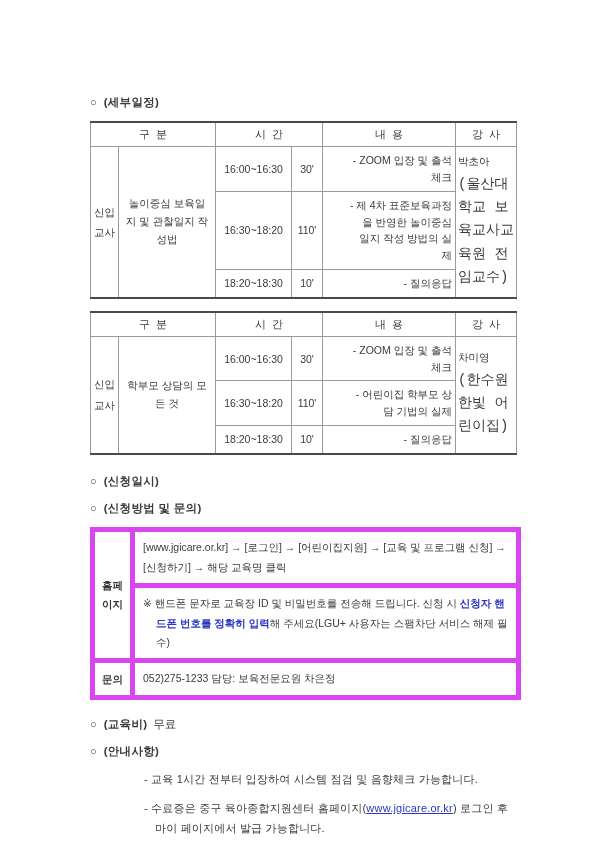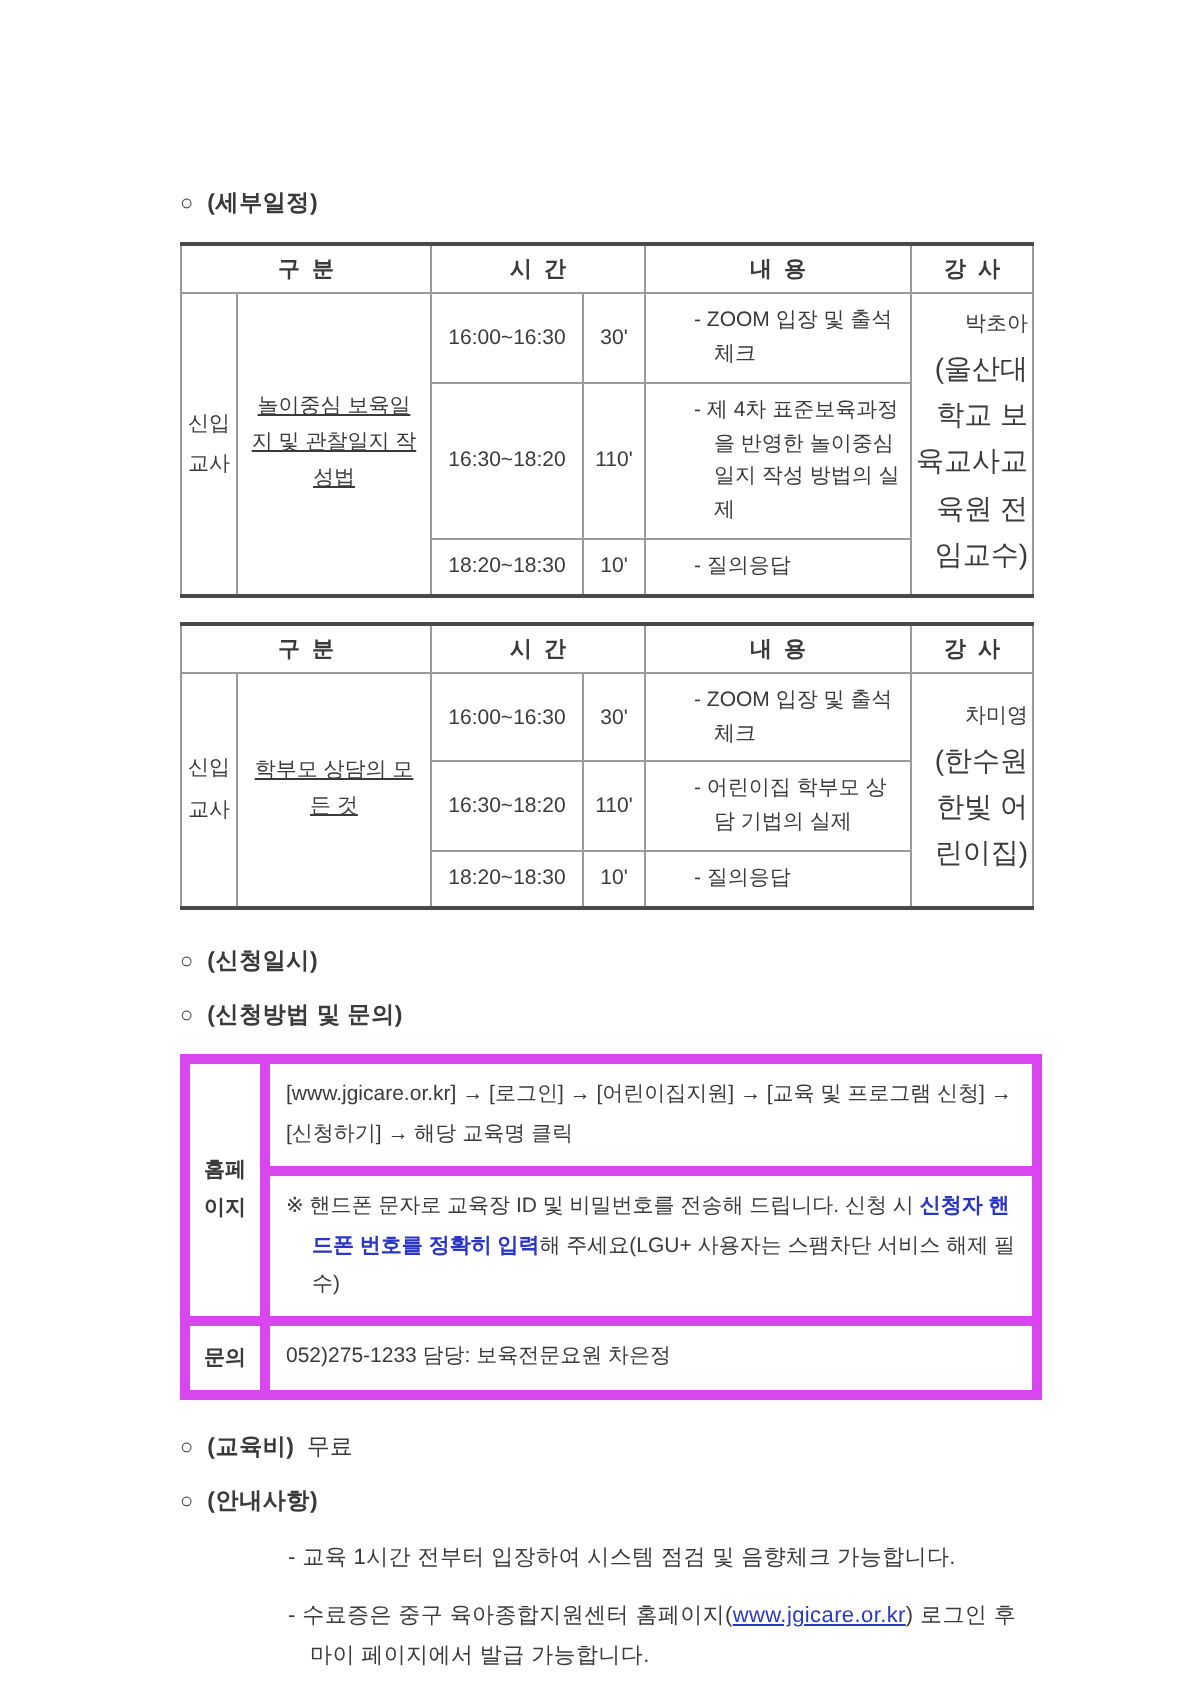--- a/index.html
+++ b/index.html
@@ -41,46 +41,45 @@
     border-top: 2px solid #4a4a4a;
     border-bottom: 2px solid #4a4a4a;
     margin-bottom: 12px;
     font-size: 10.5px;
   }
   table.sched th, table.sched td {
     border: 1px solid #9a9a9a;
     vertical-align: middle;
   }
   table.sched th {
-    font-weight: bold;
+    font-weight: normal;
     font-size: 11px;
     padding: 4px 2px;
     text-align: center;
   }
   td.c-group {
     text-align: center;
     word-break: break-all;
     line-height: 1.95;
     padding: 3px 1px;
   }
   td.c-course {
     text-align: center;
     padding: 3px 6px;
     line-height: 1.7;
-    text-decoration: underline;
   }
   td.c-time { text-align: center; padding: 4px 1px; }
   td.c-dur  { text-align: center; padding: 4px 1px; }
   td.c-content {
-    text-align: left;
+    text-align: right;
     padding: 5px 3px 5px 24px;
     line-height: 1.6;
   }
   td.c-content .hang { display: block; padding-left: 10px; text-indent: -10px; }
-  td.c-instr { text-align: right; padding: 3px 2px; }
+  td.c-instr { text-align: left; padding: 3px 2px; font-family: Liberation Mono, monospace; }
   .instr-name { font-size: 10.5px; display: block; margin-bottom: 4px; }
   .instr-aff  { font-size: 14px; display: block; line-height: 1.65; word-break: break-all; }
   
   table.apply {
     width: 100%;
     border-collapse: collapse;
     table-layout: fixed;
     border-top: 2px solid #4a4a4a;
     border-bottom: 2px solid #4a4a4a;
     margin: 2px 0 16px 0;

